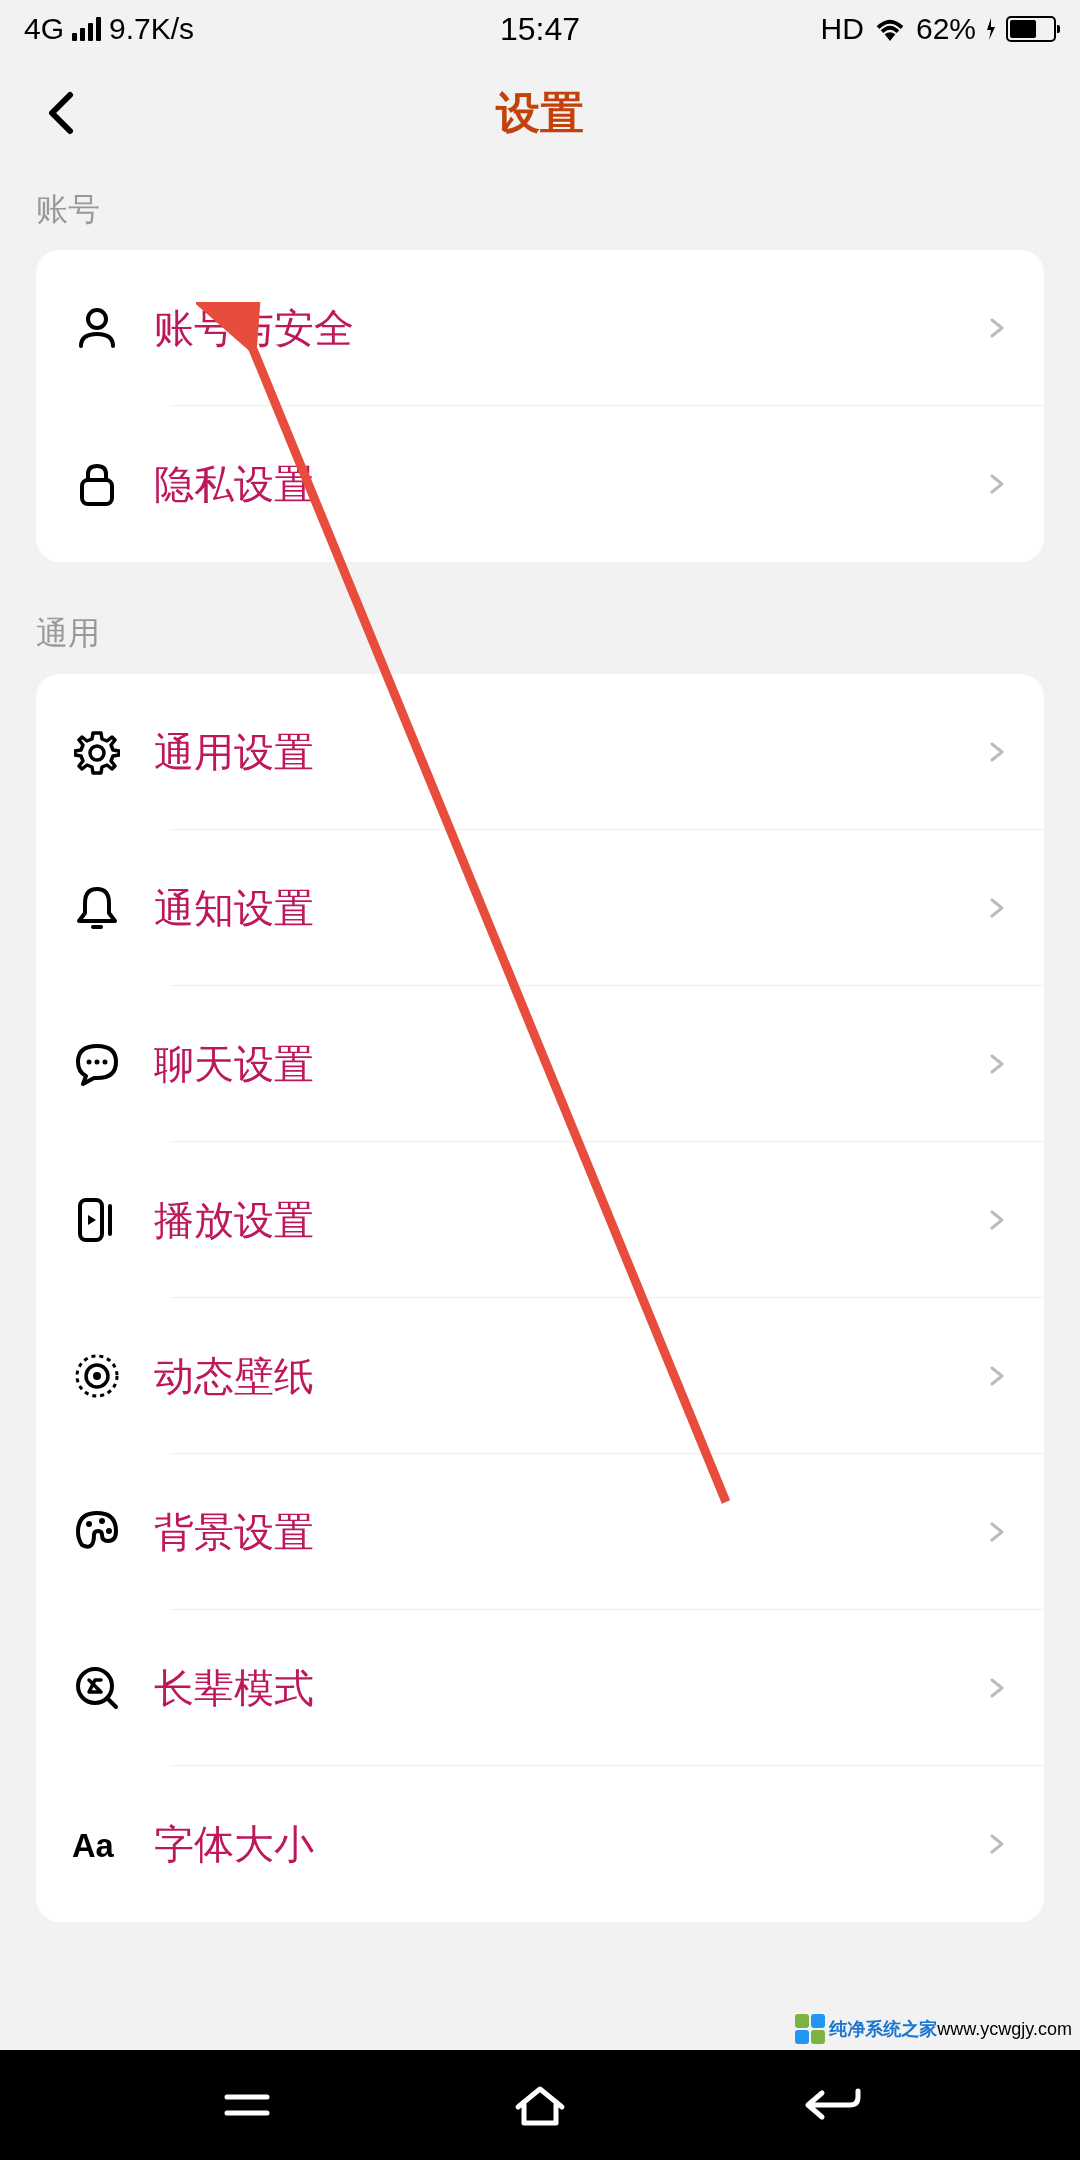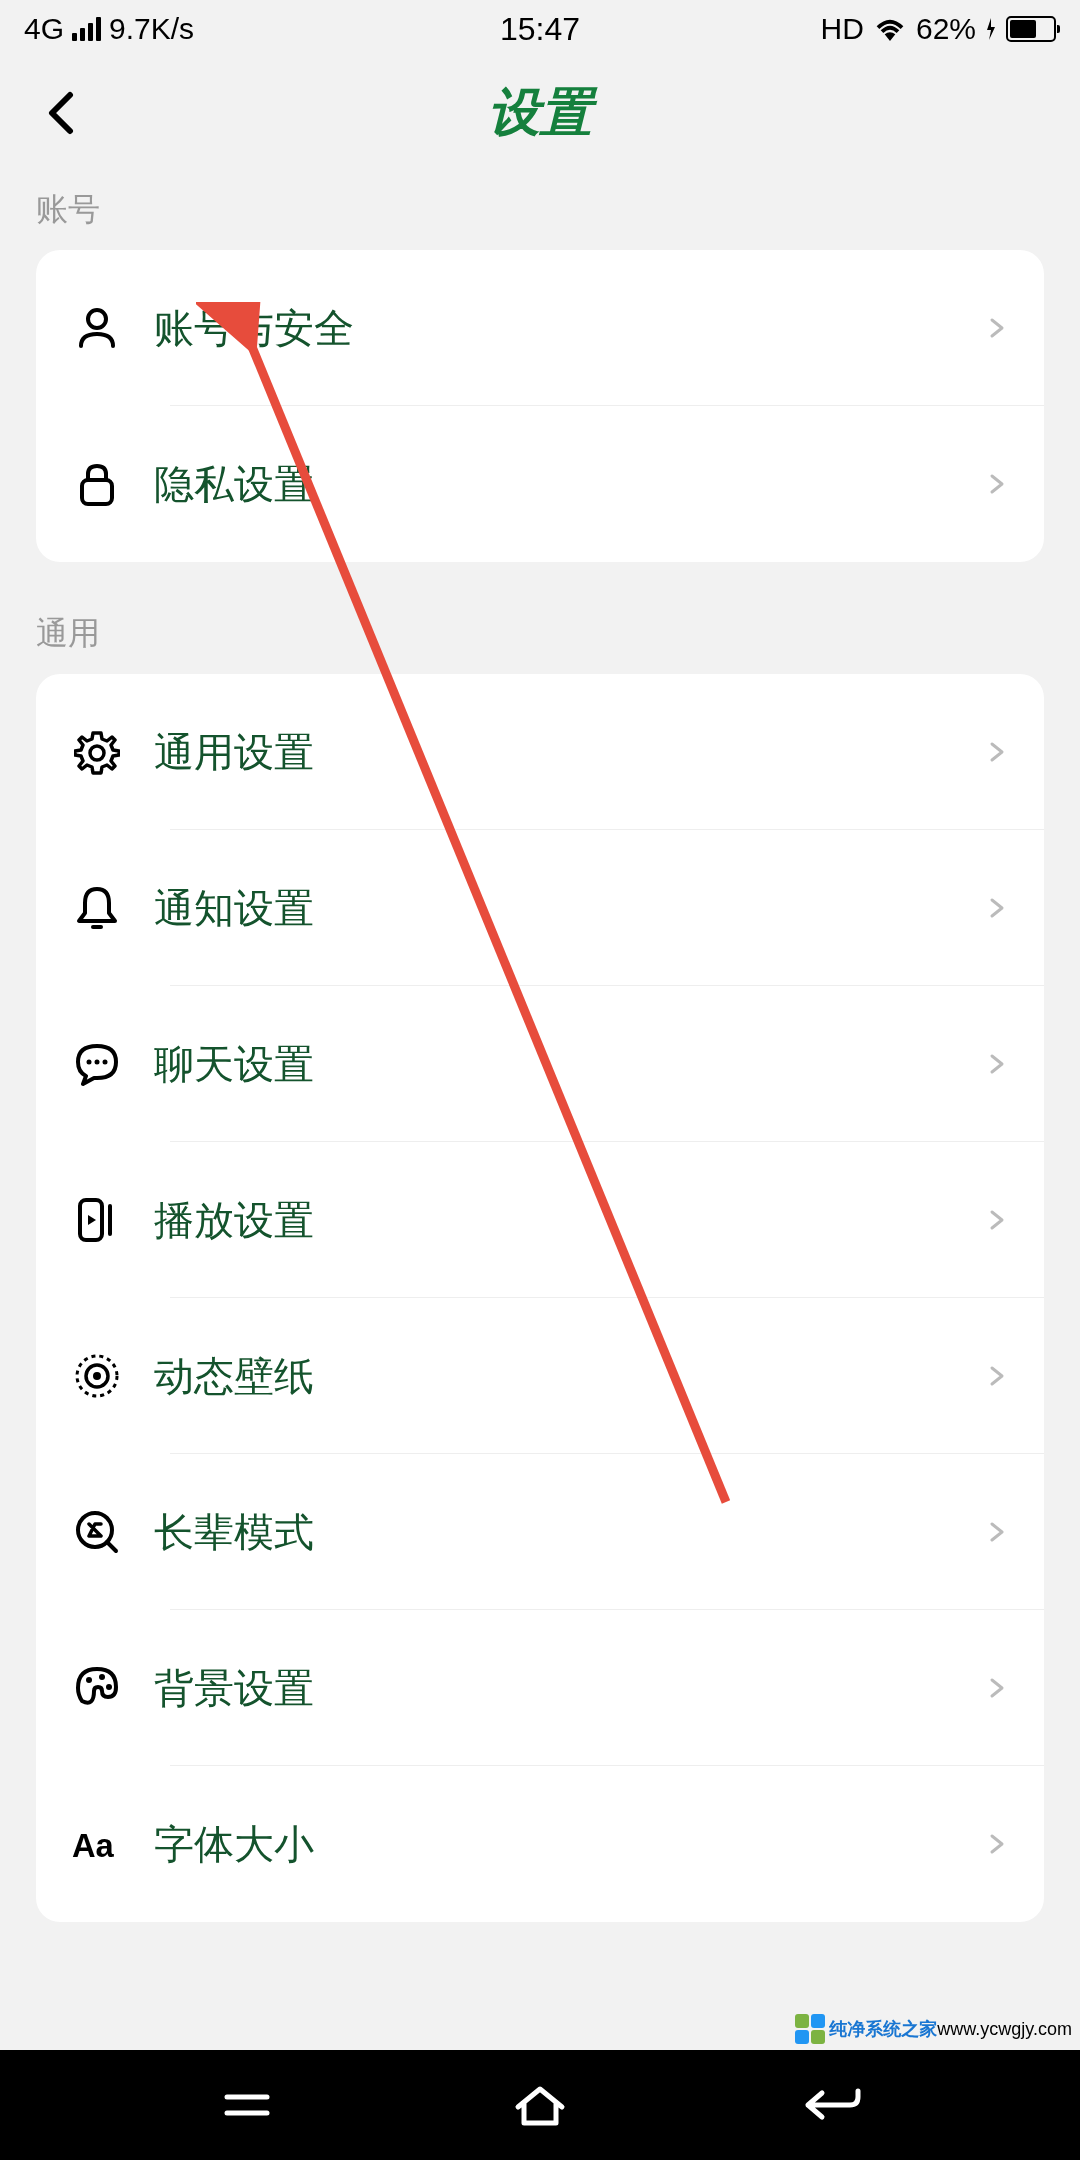--- a/index.html
+++ b/index.html
@@ -99,24 +99,23 @@
       width: 40px;
       height: 40px;
       display: flex;
       align-items: center;
       justify-content: center;
     }
     .header-title {
       position: absolute;
       left: 50%;
       transform: translateX(-50%);
-      font-size: 52px;
+      font-size: 44px;
       font-weight: 600;
-      color: #15803d;
-      font-style: italic;
+      color: #c2410c;
     }
     .section-label {
       padding: 20px 36px 18px;
       font-size: 32px;
       color: #999;
     }
     .card {
       background: #fff;
       margin: 0 36px;
       border-radius: 24px;
@@ -142,21 +141,21 @@
       width: 50px;
       height: 50px;
       display: flex;
       align-items: center;
       justify-content: center;
       margin-right: 32px;
       flex-shrink: 0;
     }
     .item-label {
       font-size: 40px;
-      color: #14532d;
+      color: #be185d;
       flex: 1;
     }
     .chevron {
       width: 24px;
       height: 24px;
       flex-shrink: 0;
     }
     .arrow-annotation {
       position: absolute;
       left: 196px;
@@ -348,40 +347,40 @@
         </svg>
       </div>
       <div class="item-label">动态壁纸</div>
       <svg class="chevron" viewBox="0 0 24 24">
         <path d="M8 4 L18 12 L8 20" stroke="#bbb" stroke-width="3" fill="none" stroke-linecap="round" stroke-linejoin="round"></path>
       </svg>
     </div>
     <div class="list-item">
       <div class="item-icon">
         <svg width="46" height="46" viewBox="0 0 46 46">
-          <circle cx="21" cy="21" r="17" stroke="#000" stroke-width="4" fill="none"></circle>
-          <path d="M15 15 L27 27 M27 15 L21 15 L15 27 L27 27" stroke="#000" stroke-width="3.5" fill="none" stroke-linecap="round" stroke-linejoin="round"></path>
-          <line x1="33" y1="33" x2="42" y2="42" stroke="#000" stroke-width="4" stroke-linecap="round"></line>
-        </svg>
-      </div>
-      <div class="item-label">长辈模式</div>
-      <svg class="chevron" viewBox="0 0 24 24">
-        <path d="M8 4 L18 12 L8 20" stroke="#bbb" stroke-width="3" fill="none" stroke-linecap="round" stroke-linejoin="round"></path>
-      </svg>
-    </div>
-    <div class="list-item">
-      <div class="item-icon">
-        <svg width="46" height="46" viewBox="0 0 46 46">
           <path d="M23 4 Q42 4 42 22 Q42 32 34 32 Q28 32 28 26 Q28 22 24 22 Q20 22 20 26 Q20 42 8 36 Q4 30 4 23 Q4 4 23 4 Z" stroke="#000" stroke-width="4" fill="none" stroke-linejoin="round"></path>
           <circle cx="15" cy="15" r="3" fill="#000"></circle>
           <circle cx="28" cy="12" r="3" fill="#000"></circle>
           <circle cx="35" cy="22" r="3" fill="#000"></circle>
         </svg>
       </div>
       <div class="item-label">背景设置</div>
+      <svg class="chevron" viewBox="0 0 24 24">
+        <path d="M8 4 L18 12 L8 20" stroke="#bbb" stroke-width="3" fill="none" stroke-linecap="round" stroke-linejoin="round"></path>
+      </svg>
+    </div>
+    <div class="list-item">
+      <div class="item-icon">
+        <svg width="46" height="46" viewBox="0 0 46 46">
+          <circle cx="21" cy="21" r="17" stroke="#000" stroke-width="4" fill="none"></circle>
+          <path d="M15 15 L27 27 M27 15 L21 15 L15 27 L27 27" stroke="#000" stroke-width="3.5" fill="none" stroke-linecap="round" stroke-linejoin="round"></path>
+          <line x1="33" y1="33" x2="42" y2="42" stroke="#000" stroke-width="4" stroke-linecap="round"></line>
+        </svg>
+      </div>
+      <div class="item-label">长辈模式</div>
       <svg class="chevron" viewBox="0 0 24 24">
         <path d="M8 4 L18 12 L8 20" stroke="#bbb" stroke-width="3" fill="none" stroke-linecap="round" stroke-linejoin="round"></path>
       </svg>
     </div>
     <div class="list-item">
       <div class="item-icon">
         <svg width="52" height="40" viewBox="0 0 52 40">
           <text x="0" y="34" font-size="34" font-weight="600" fill="#000" font-family="sans-serif">Aa</text>
         </svg>
       </div>

